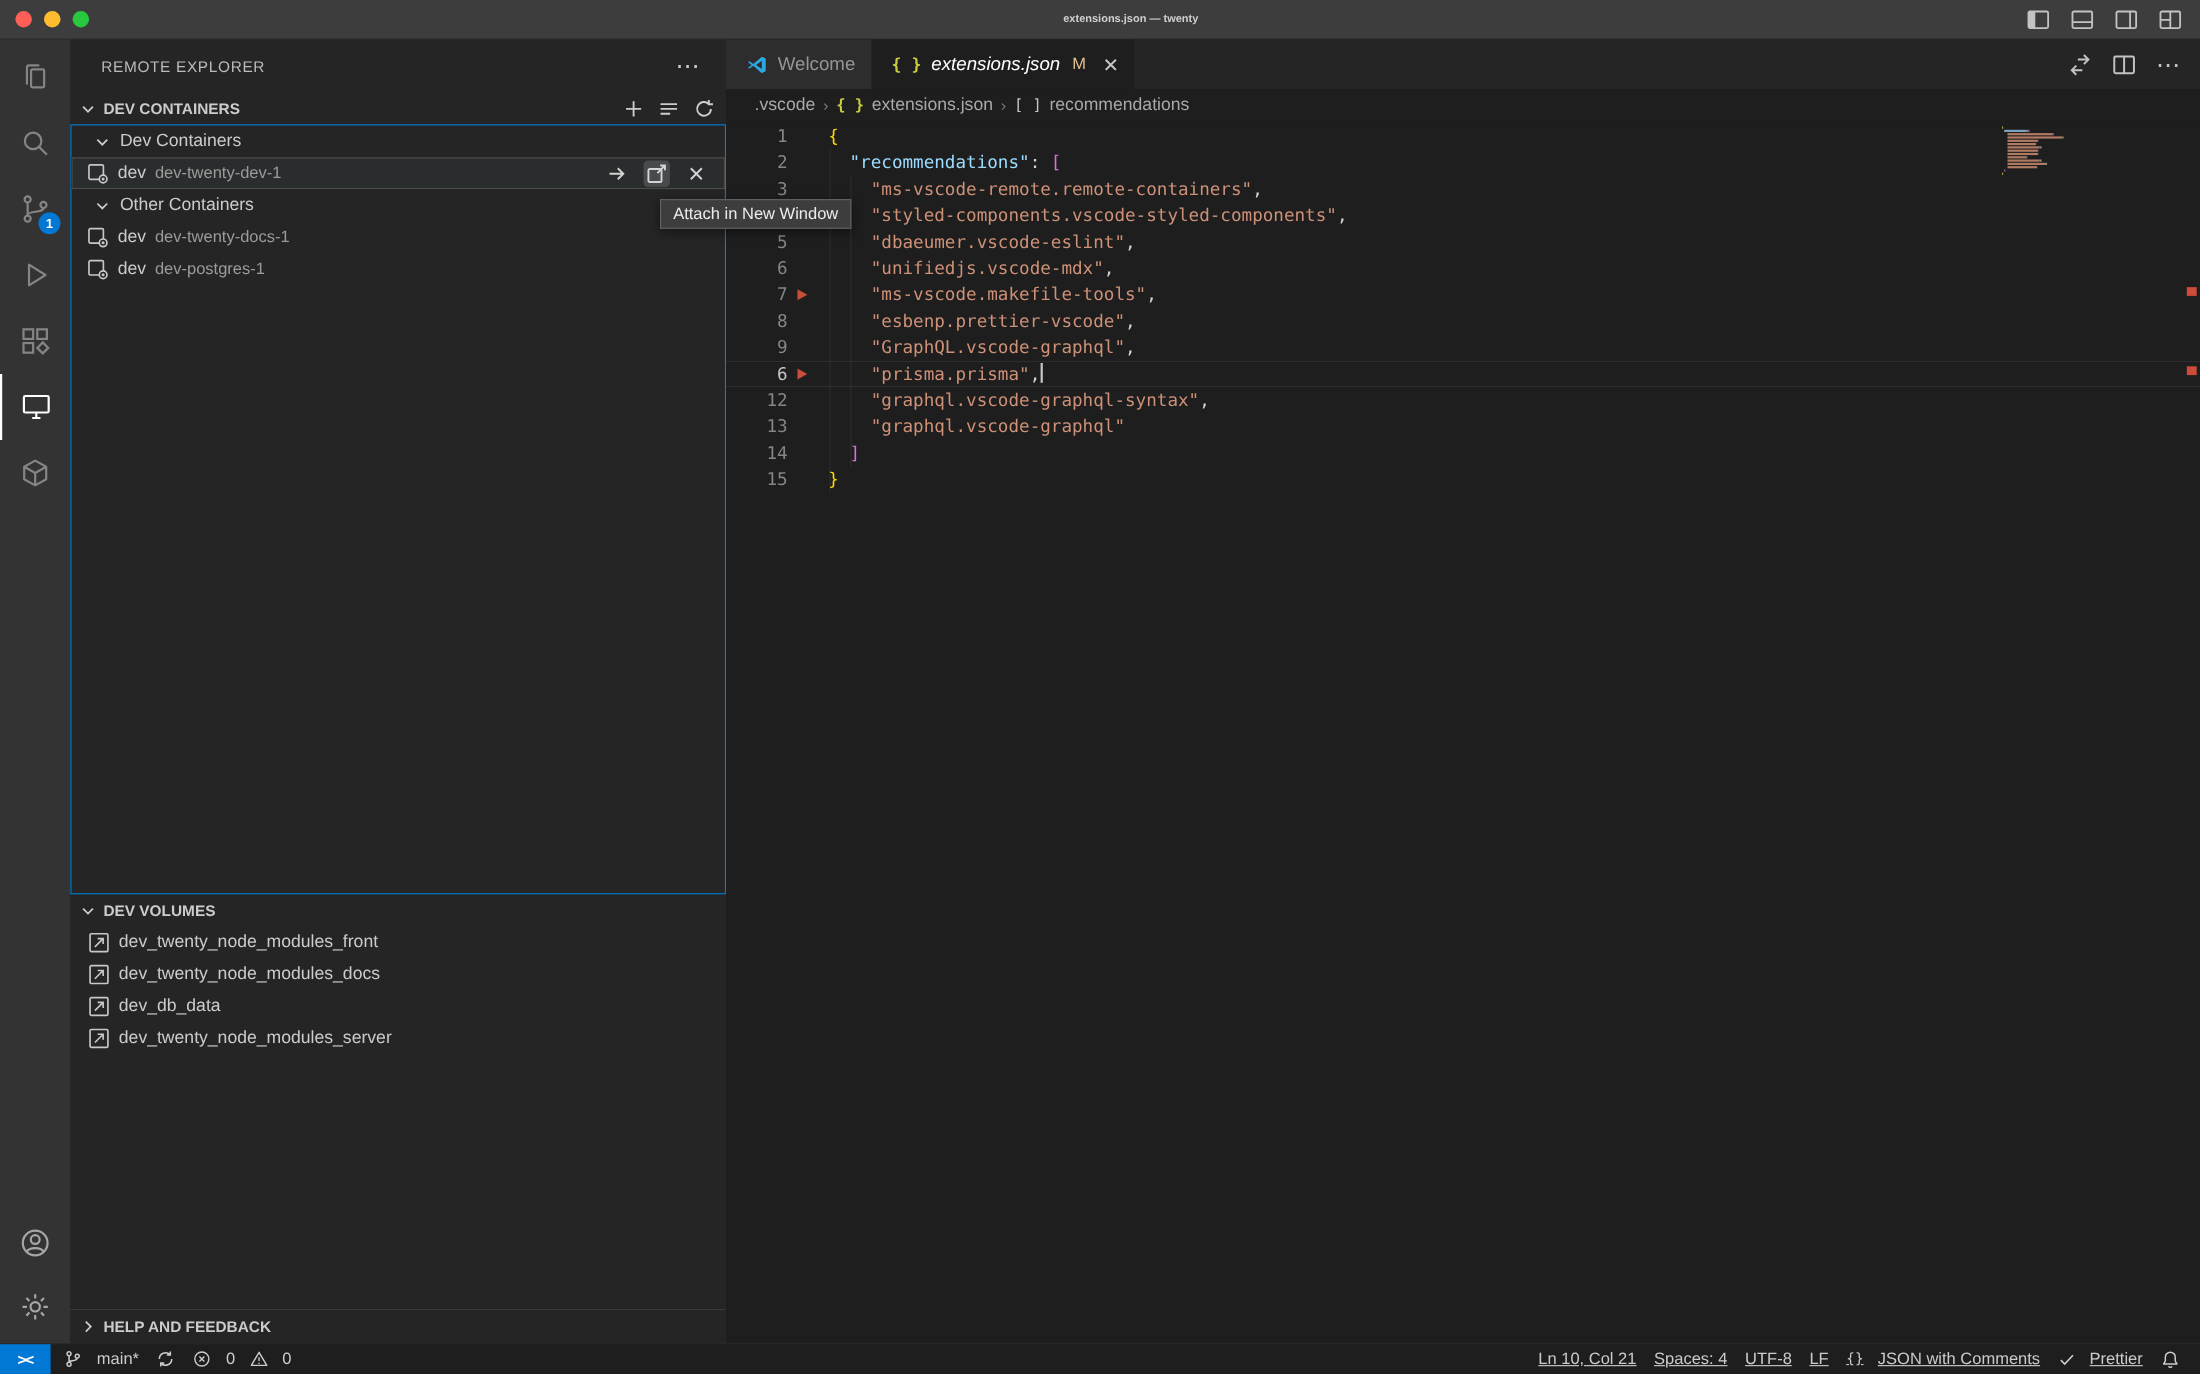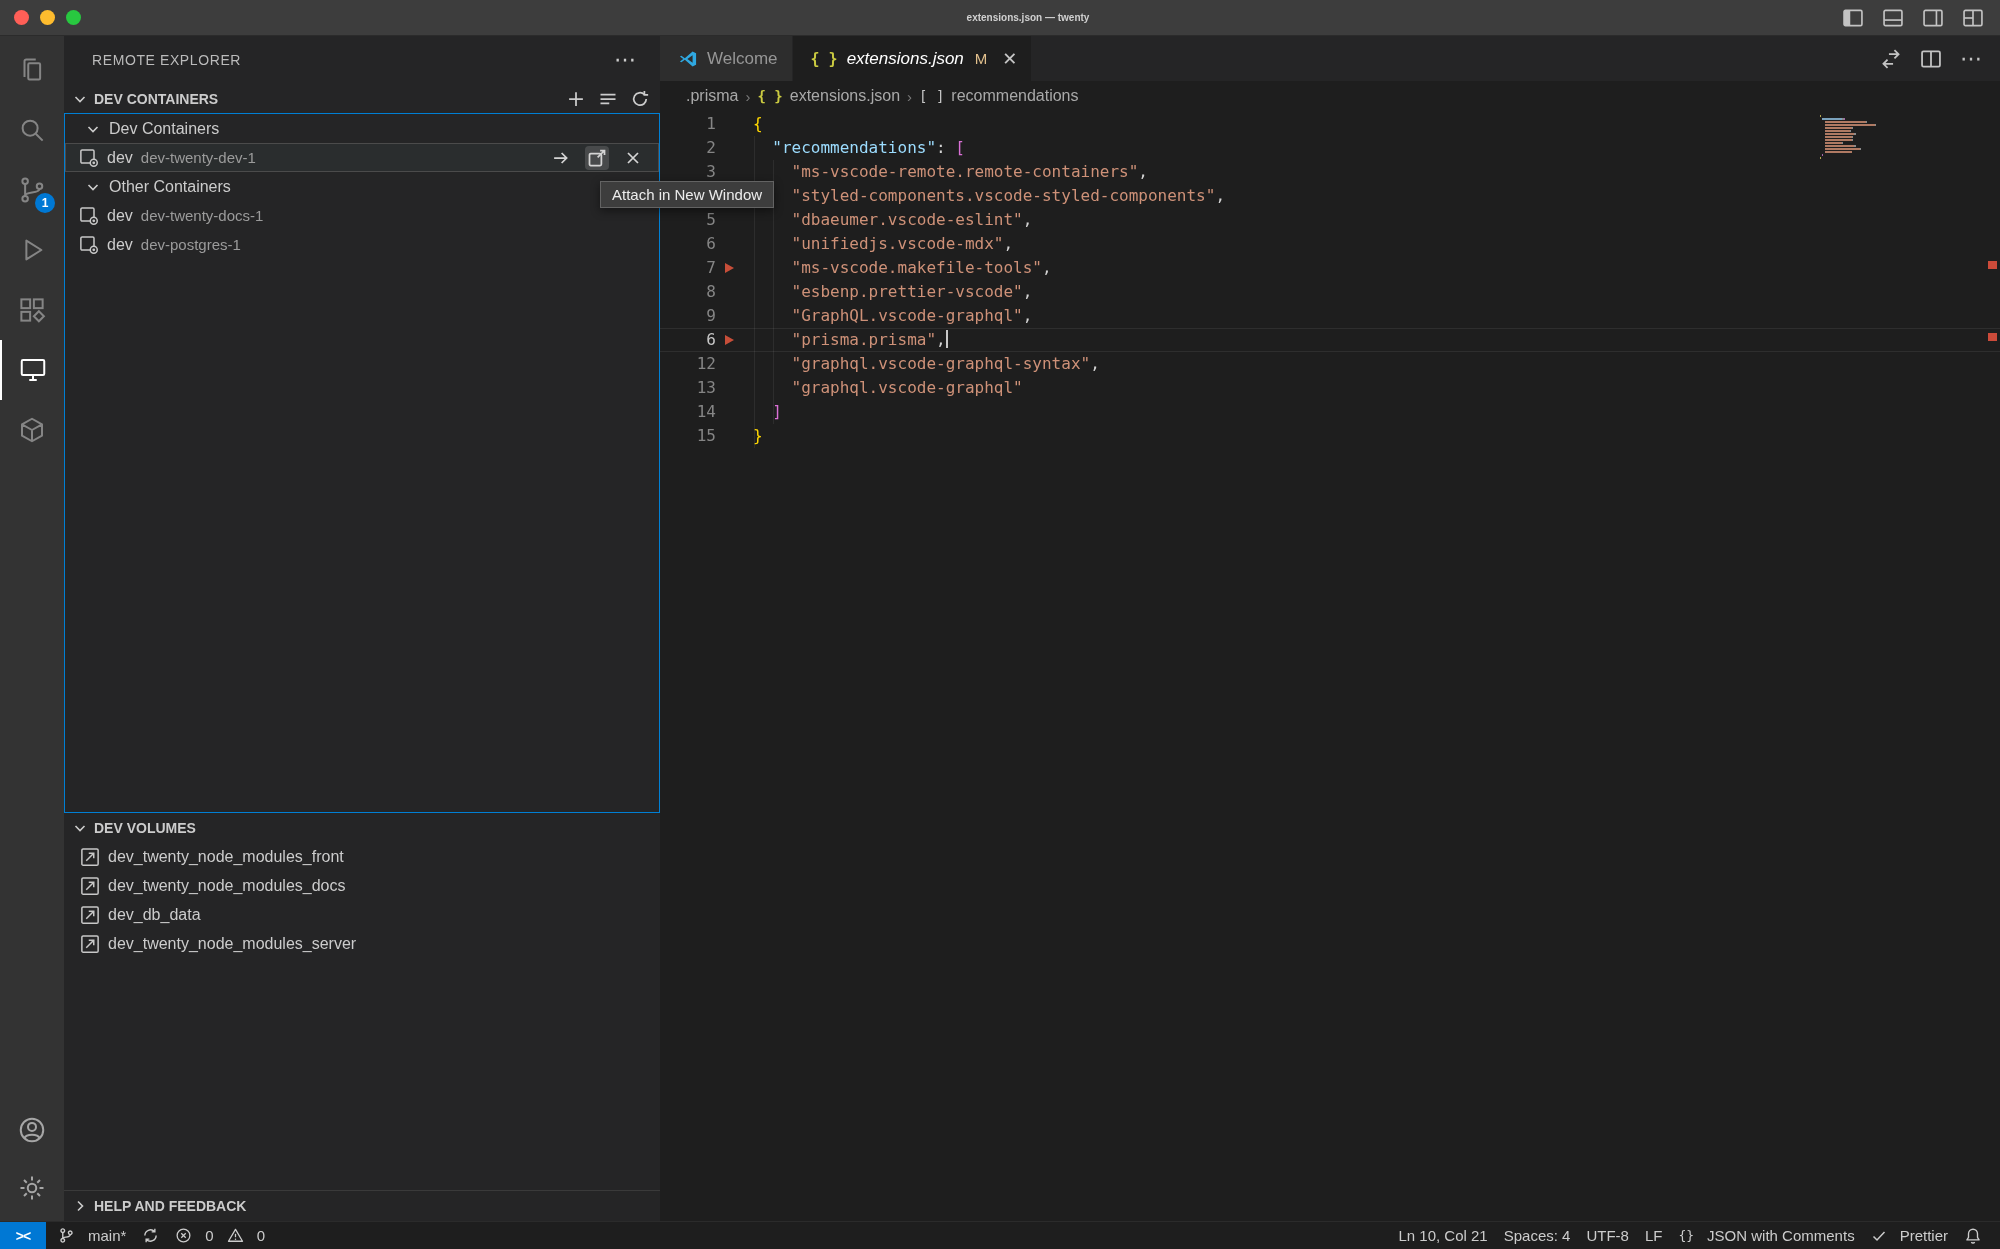--- a/index.html
+++ b/index.html
@@ -95,21 +95,21 @@
   .mm-seg { height:2px; }
 
   .ruler-mark { position:absolute; right:3px; width:9px; height:8px; background:#cc4b3a; }
   .rm1 { top:150px; } .rm2 { top:222px; }
 
   
   .statusbar { flex:0 0 28px; background:#1e1e1e; border-top:1px solid #2b2b2b; display:flex; align-items:center; color:#cccccc; font-size:15px; }
   .remote-chip { width:46px; height:100%; background:#0078d4; color:#ffffff; display:flex; align-items:center; justify-content:center; font-weight:700; font-size:14px; letter-spacing:-1px; cursor:pointer; }
   .sb-item { display:flex; align-items:center; gap:13px; padding:0 8px; height:100%; cursor:pointer; white-space:nowrap; }
   .sb-left { display:flex; align-items:center; margin-left:4px; }
-  .sb-right { margin-left:auto; display:flex; align-items:center; margin-right:10px; }
+  .sb-right { margin-left:auto; display:flex; align-items:center; margin-right:10px;text-decoration:underline; }
 </style>
 </head>
 <body>
 
 <div class="window">
 
   <div class="titlebar">
     <div class="lights">
       <span class="light red"></span>
       <span class="light yellow"></span>
@@ -400,21 +400,21 @@
             <svg width="22" height="22" viewBox="0 0 16 16" fill="none" stroke="currentColor" stroke-width="1.3">
                 <rect x="1.5" y="2.5" width="13" height="11" rx="1"></rect>
                 <line x1="8" y1="2.5" x2="8" y2="13.5"></line>
               </svg>
           </span>
           <span class="more">⋯</span>
         </div>
       </div>
 
       <div class="breadcrumbs">
-        <span>.prisma</span>
+        <span>.vscode</span>
         <span class="sep">›</span>
         <span class="sym-json">{ }</span>
         <span>extensions.json</span>
         <span class="sep">›</span>
         <span class="sym-array">[ ]</span>
         <span>recommendations</span>
       </div>
 
       <div class="code-area">
         <div class="indent-guide ig1"></div>

